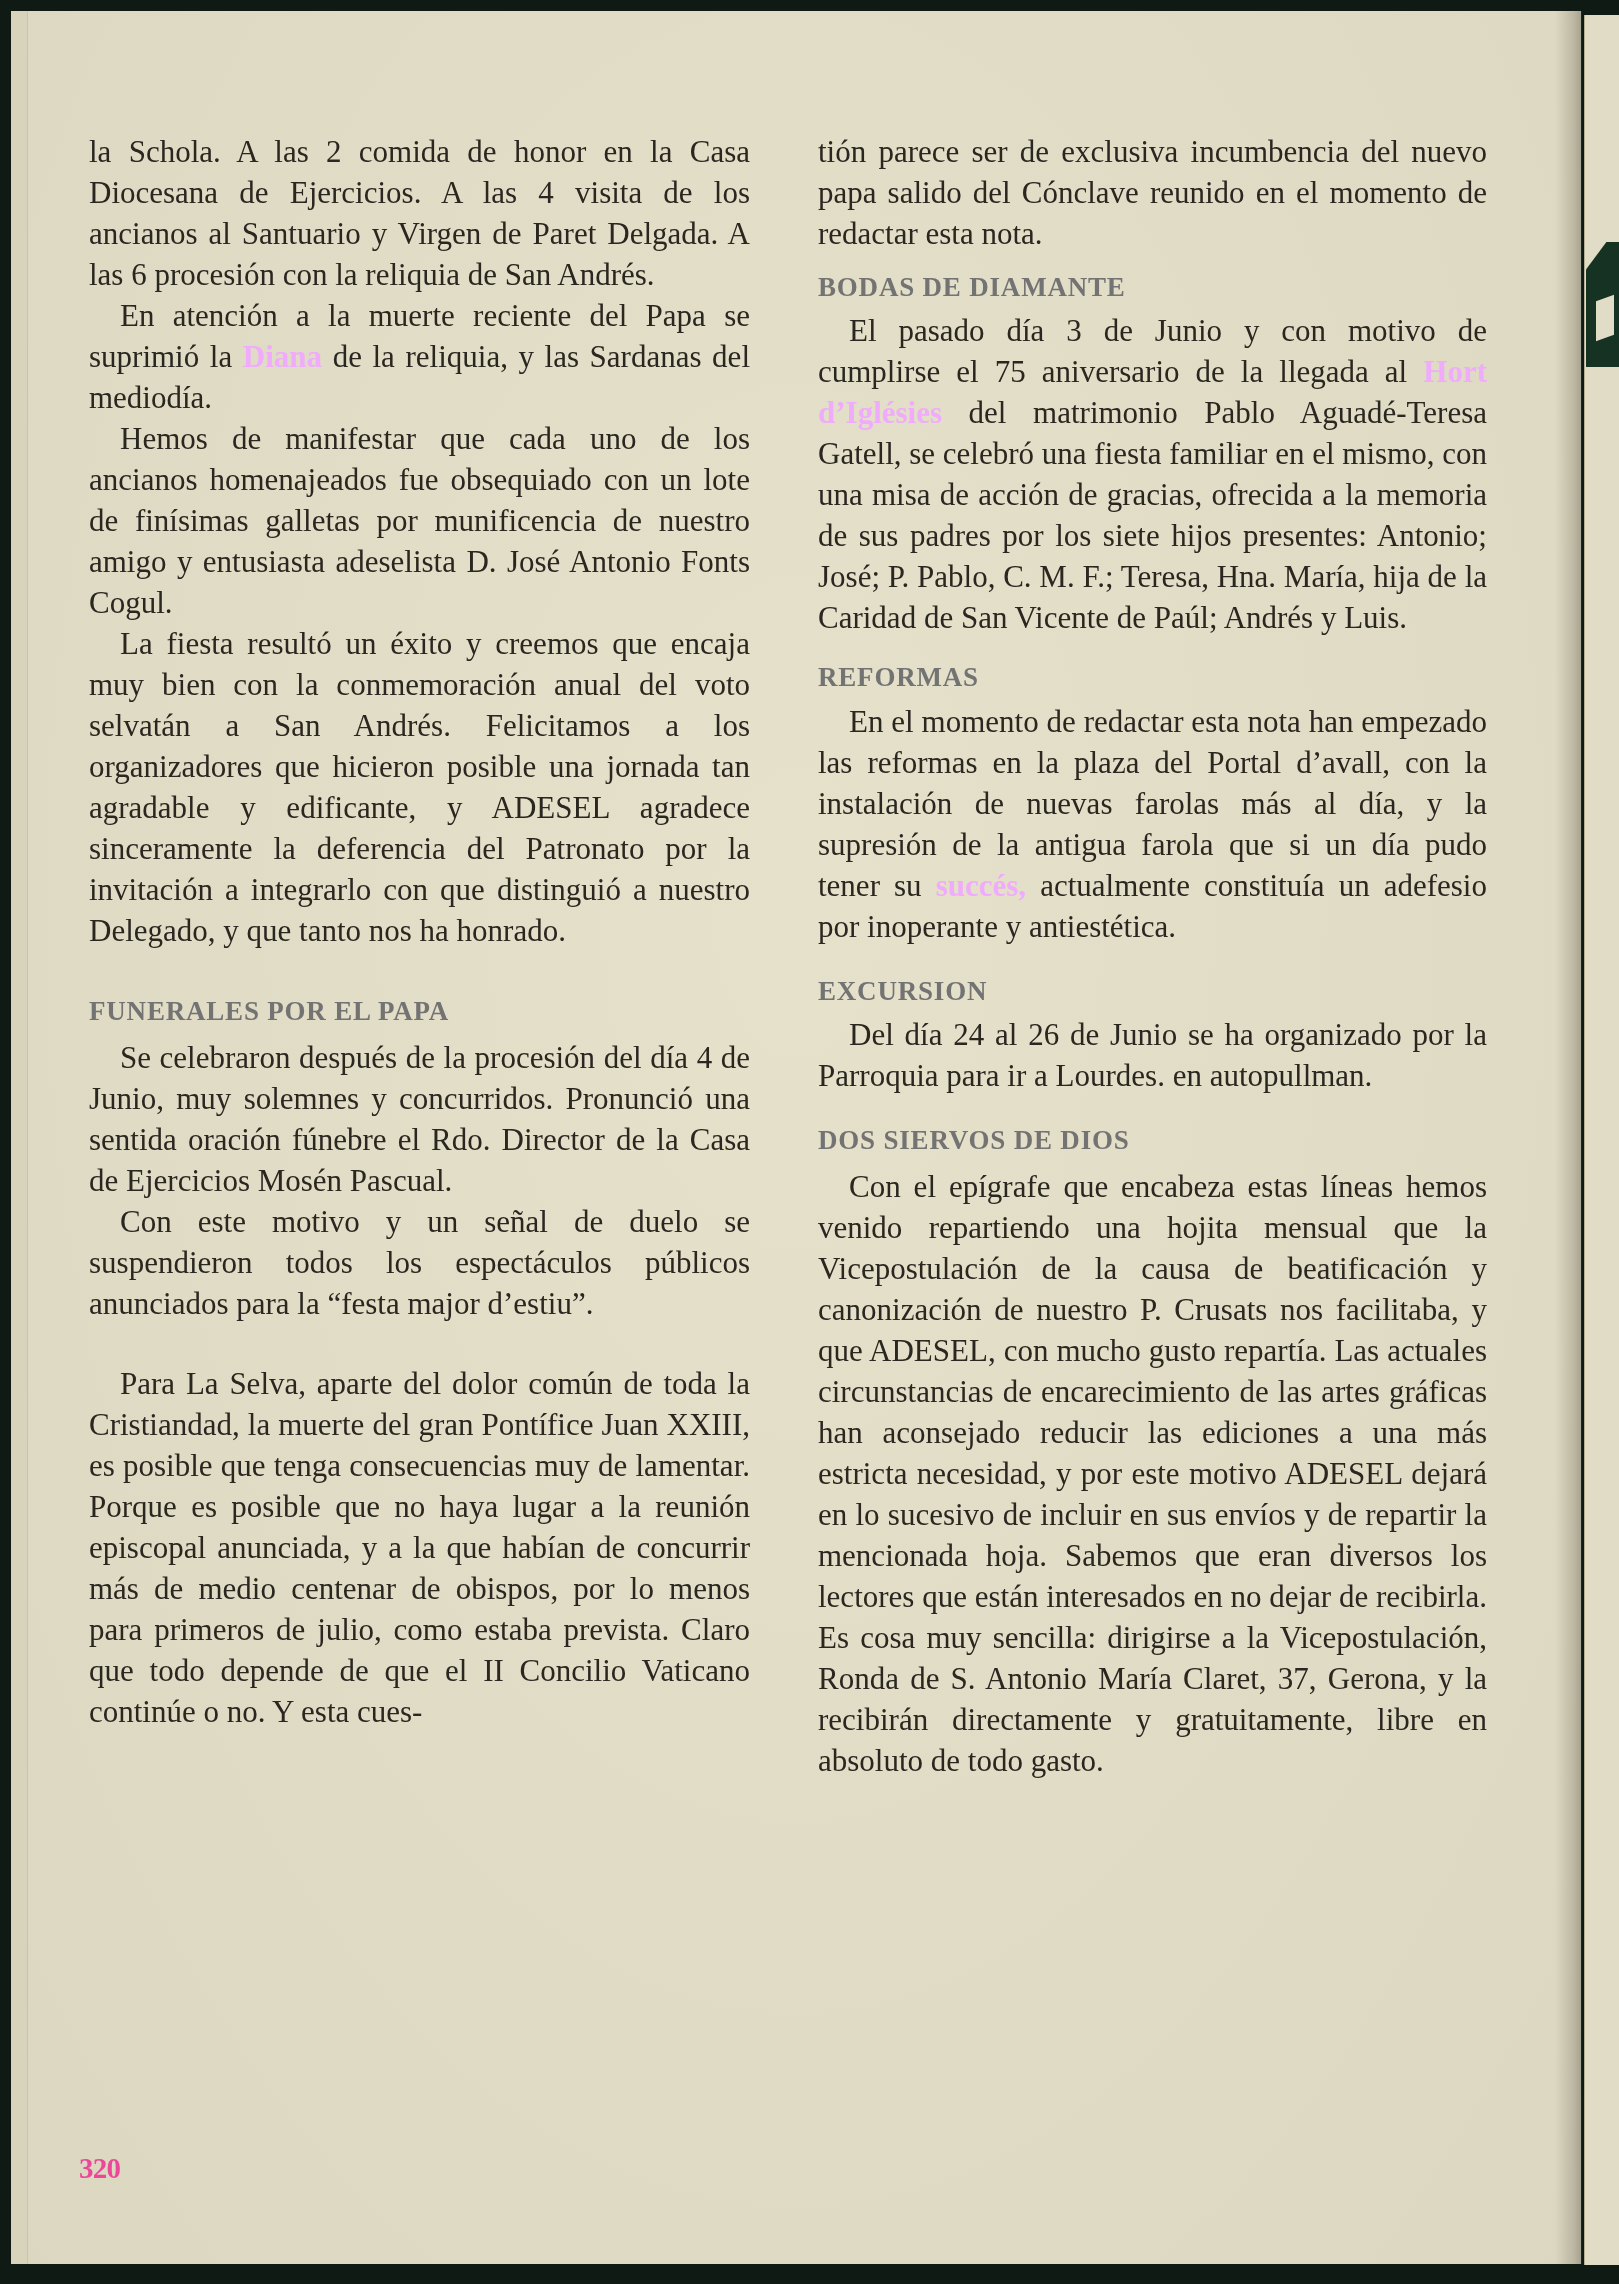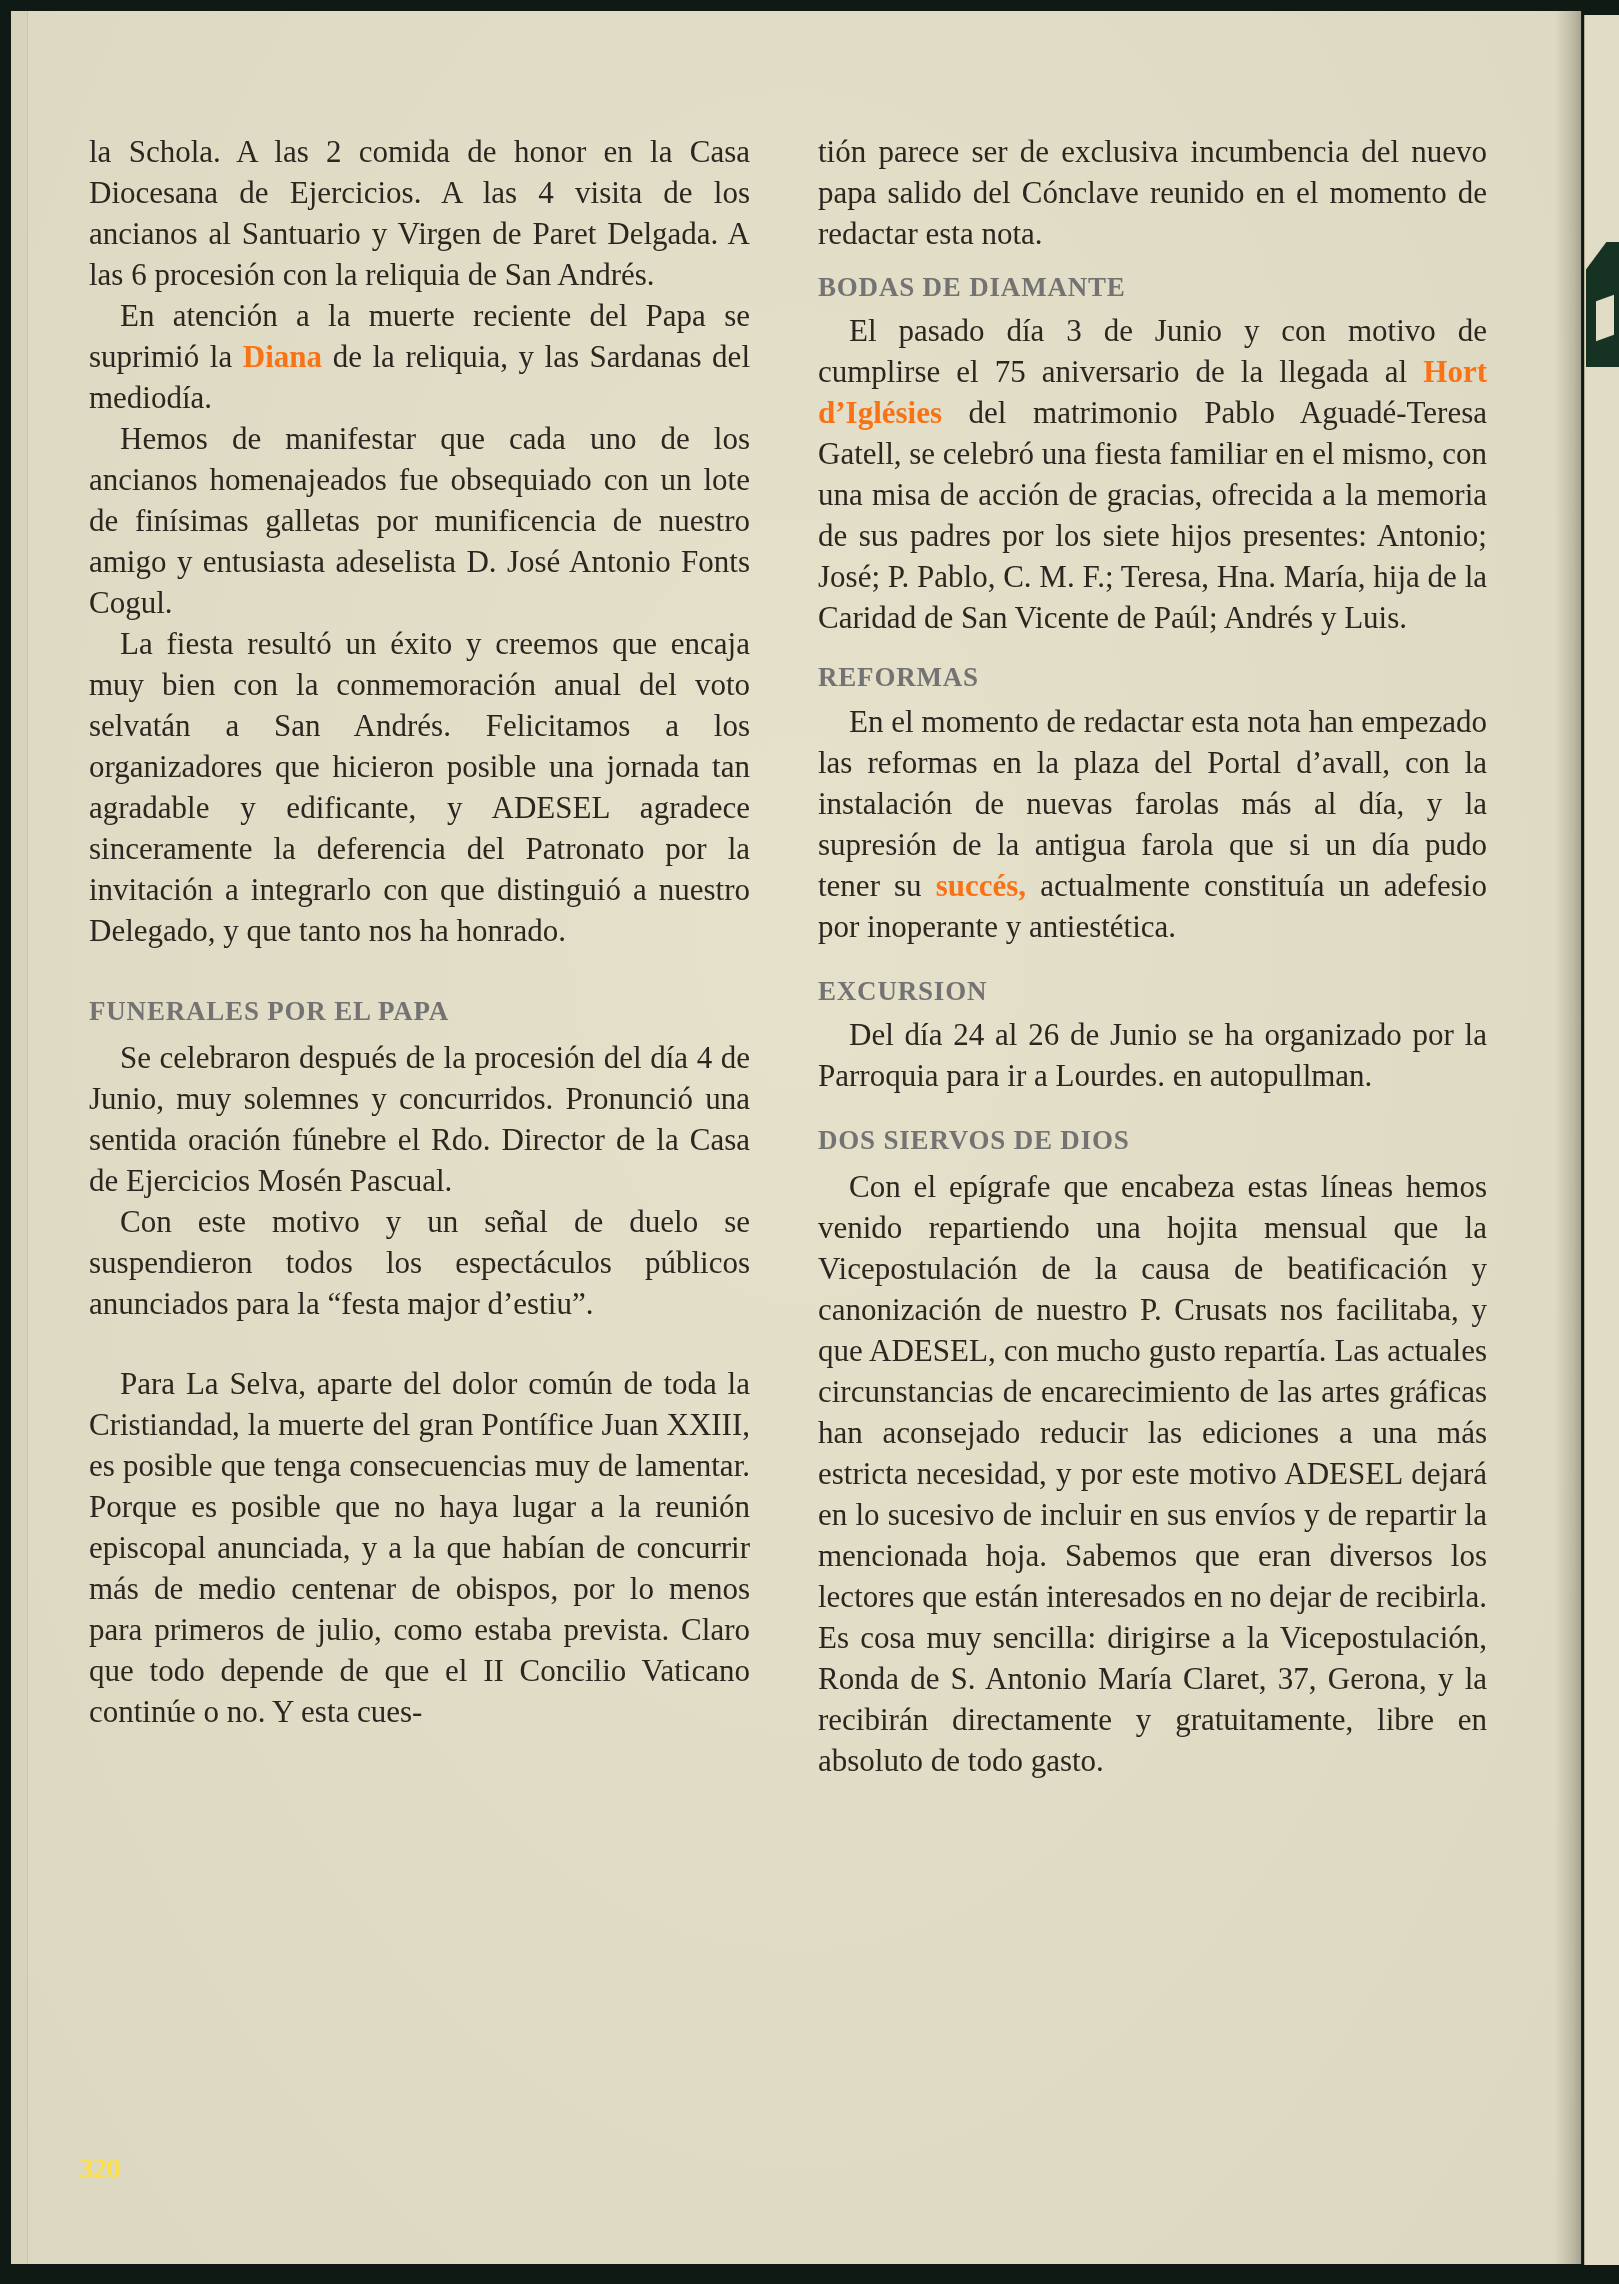--- a/index.html
+++ b/index.html
@@ -40,25 +40,25 @@
   }
   .col-left { left:89px; }
   .col-right { left:818px; width:669px; }
   .para { margin:0; text-align:justify; text-align-last:left; hyphens:manual;font-family:Liberation Serif, serif; }
   .para.indent { text-indent:31px; }
   .heading {
     font-family:"Liberation Serif", "DejaVu Serif", serif;
     font-weight:bold; font-size:27px; letter-spacing:0.8px;
     color:#737373; margin:0; line-height:40px; text-transform:uppercase;
   }
-  .b { font-weight:bold; color:#f97316; }
+  .b { font-weight:bold; color:#f0abfc; }
   .page-number {
     position:absolute; left:79px; top:2152px;
     font-family:"Liberation Serif", serif; font-size:29px; font-weight:bold;
-    color:#fde047; letter-spacing:-0.8px;
+    color:#ec4899; letter-spacing:-0.8px;
   }
 </style>
 </head>
 <body>
 
 <div class="page"></div>
 <div class="page-left-edge"></div>
 <div class="gutter-shadow"></div>
 <div class="next-page"></div>
 <div class="next-page-graphic"></div>

